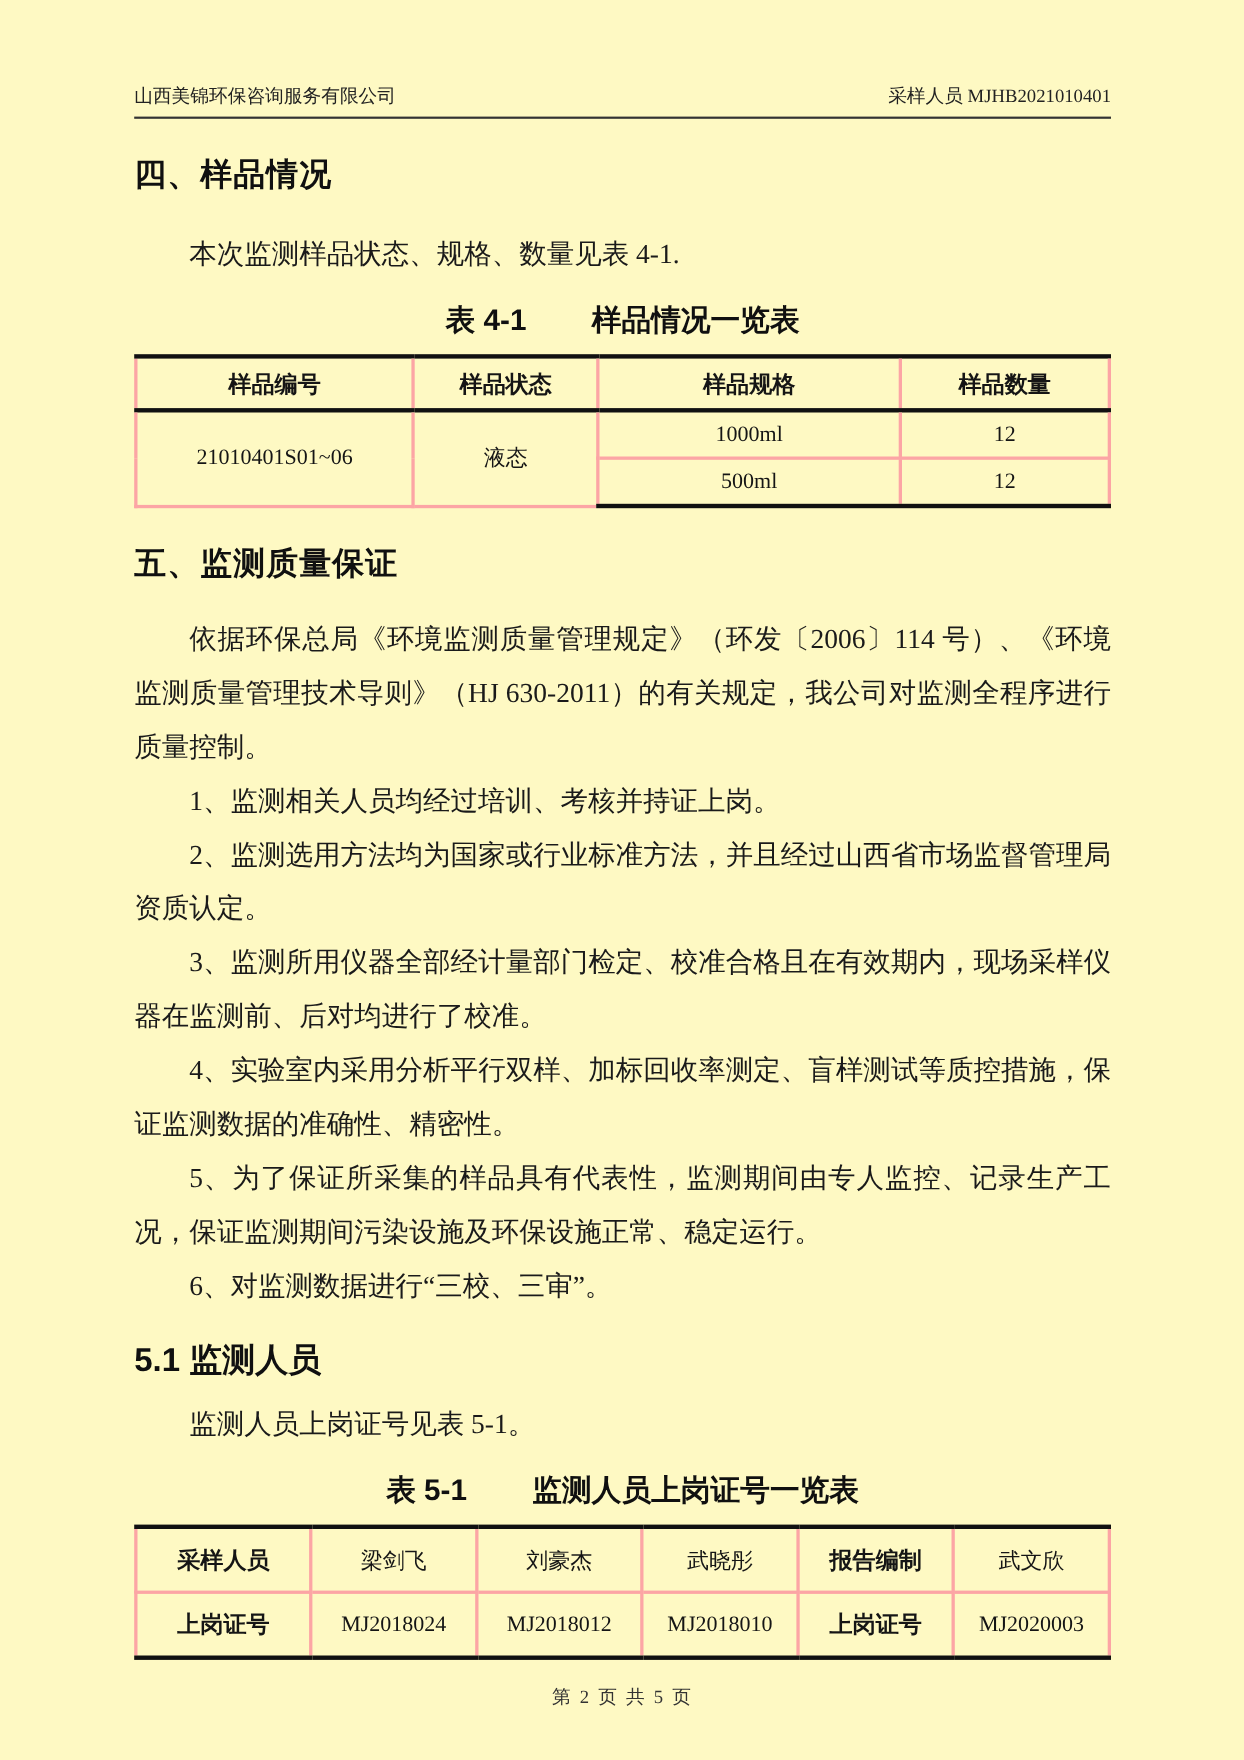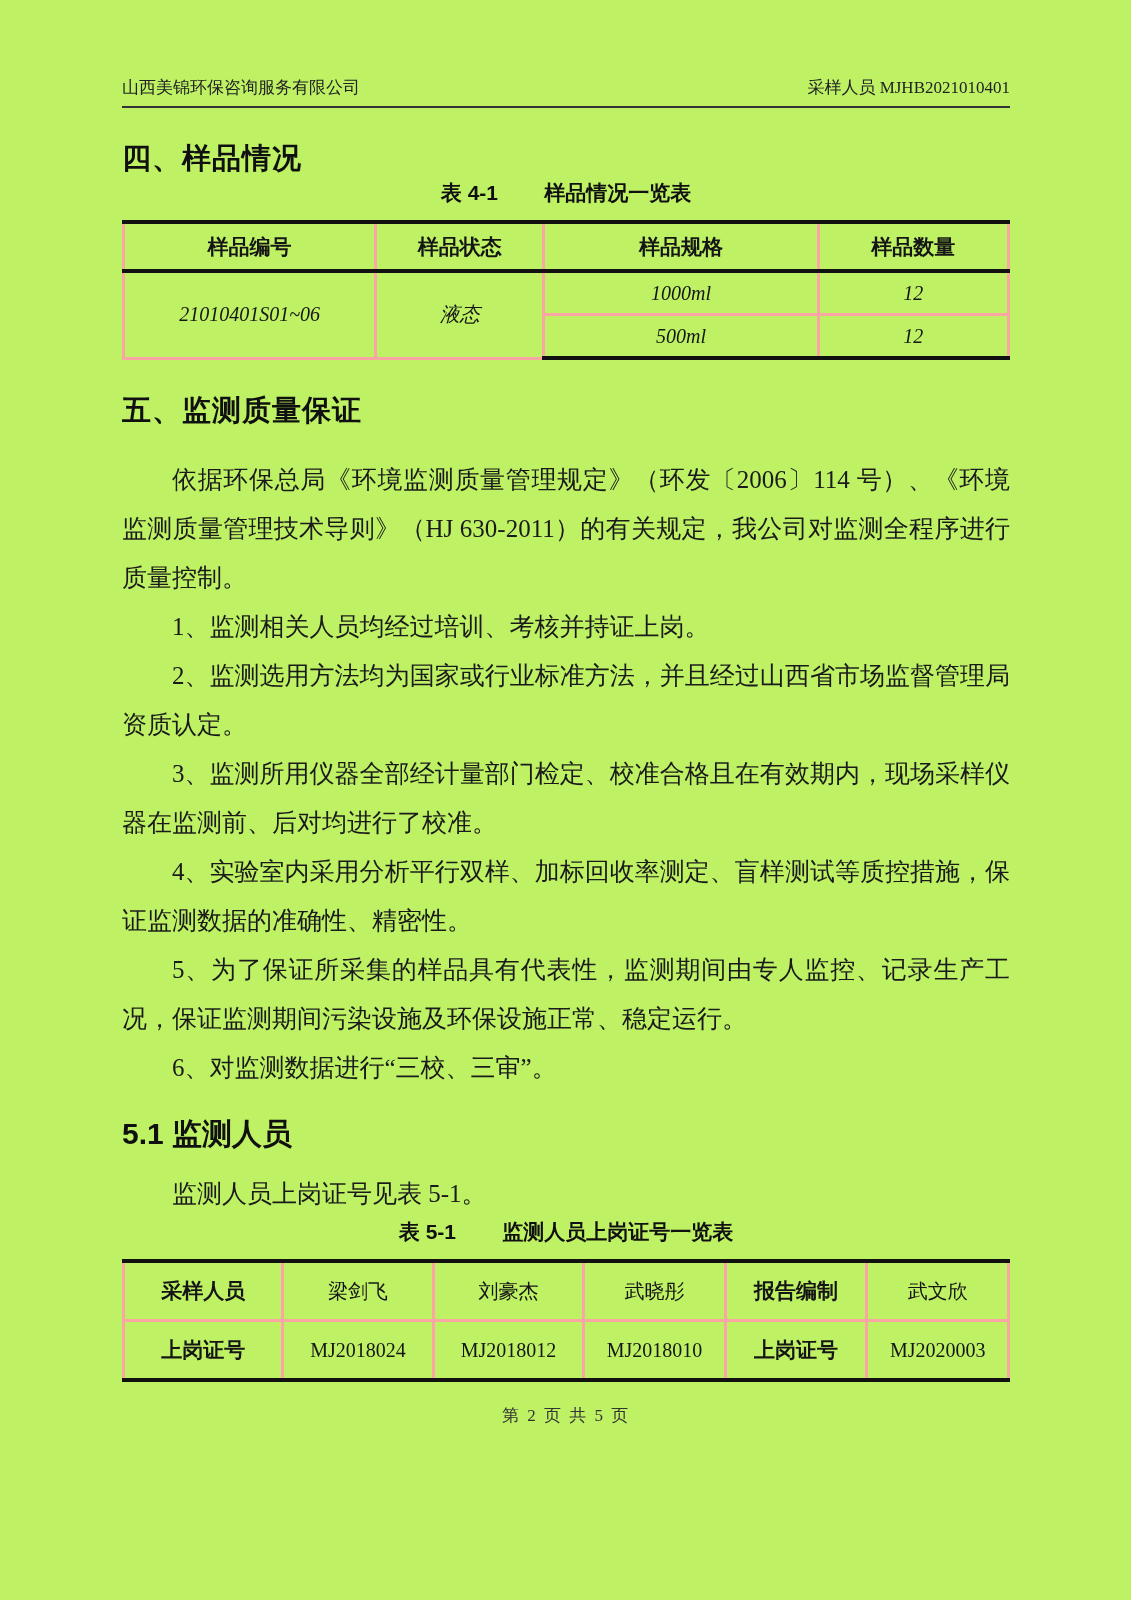--- a/index.html
+++ b/index.html
@@ -1,20 +1,20 @@
 <!DOCTYPE html>
 <html lang="zh"><head>
 <meta charset="utf-8">
 <style>
   html,body{margin:0;padding:0;background:#e8e8e8;}
   .page{
     position:relative;
     width:1131px;height:1600px;
     margin:0 auto;
-    background:#bef264;
+    background:#fef9c3;
     box-sizing:border-box;
     padding:76px 121px 0 122px;
     overflow:hidden;
     color:#111;
     font-family:"Liberation Serif","DejaVu Serif",serif;
   }
   
   .hdr{display:flex;justify-content:space-between;align-items:flex-end;
        font-size:17px;color:#222;}
   .hdr-rule{border:none;border-top:2px solid #333;margin:7px 0 0 0;}
@@ -31,23 +31,23 @@
   }
   
   .para{
     font-size:25px;line-height:49px;color:#1a1a1a;
     text-align:justify;text-indent:2em;margin:0;
   }
   .para.first{margin-top:24px;}
   .intro{margin-top:28px;}
   
   .tbl-caption{
-    text-align:center;
+    margin-top:17px;text-align:center;
     font-family:"Liberation Sans","DejaVu Sans",sans-serif;
-    font-weight:bold;font-size:21px;color:#101010;
+    font-weight:bold;font-size:27px;color:#101010;
   }
   .tbl-caption .cap-label{margin-right:2.2em;}
   
   table{border-collapse:collapse;width:100%;table-layout:fixed;}
   .tbl{margin-top:13px;}
   .tbl td,.tbl th{
     border:3px solid #fca5a5;
     text-align:center;vertical-align:middle;
     font-size:20px;color:#151515;
     padding:0 4px;
@@ -57,41 +57,42 @@
     font-weight:bold;font-size:21px;
   }
   .tbl .hd{
     font-family:"Liberation Sans","DejaVu Sans",sans-serif;
     font-weight:bold;font-size:21px;text-align:center;
   }
   
   .tbl tr:first-child th,.tbl tr:first-child td{border-top:4px solid #111;}
   .tbl tr:last-child td{border-bottom:4px solid #111;}
   #table41 thead th{border-bottom:2px solid #84cc16;height:45px;margin-left:27px;}
-  #table41 tbody td{height:40px;font-style:italic;}
+  #table41 tbody td{height:40px;}
   #table51 td{height:56px;}
   
   .footer{
     margin-top:22px;text-align:center;
     font-size:17px;color:#333;letter-spacing:2px;
   }
 </style>
 </head>
 <body>
 
 <div class="page">
 
   <div class="hdr">
     <span>山西美锦环保咨询服务有限公司</span>
     <span>采样人员 MJHB2021010401</span>
   </div>
   <hr class="hdr-rule">
 
   <h1 class="sec-title">四、样品情况</h1>
 
+  <p class="para intro">本次监测样品状态、规格、数量见表 4-1.</p>
 
   <div class="tbl-caption">
     <span class="cap-label">表 4-1</span><span>样品情况一览表</span>
   </div>
 
   <table class="tbl" id="table41">
     <colgroup>
       <col style="width:28.5%">
         <col style="width:19%">
         <col style="width:31%">

